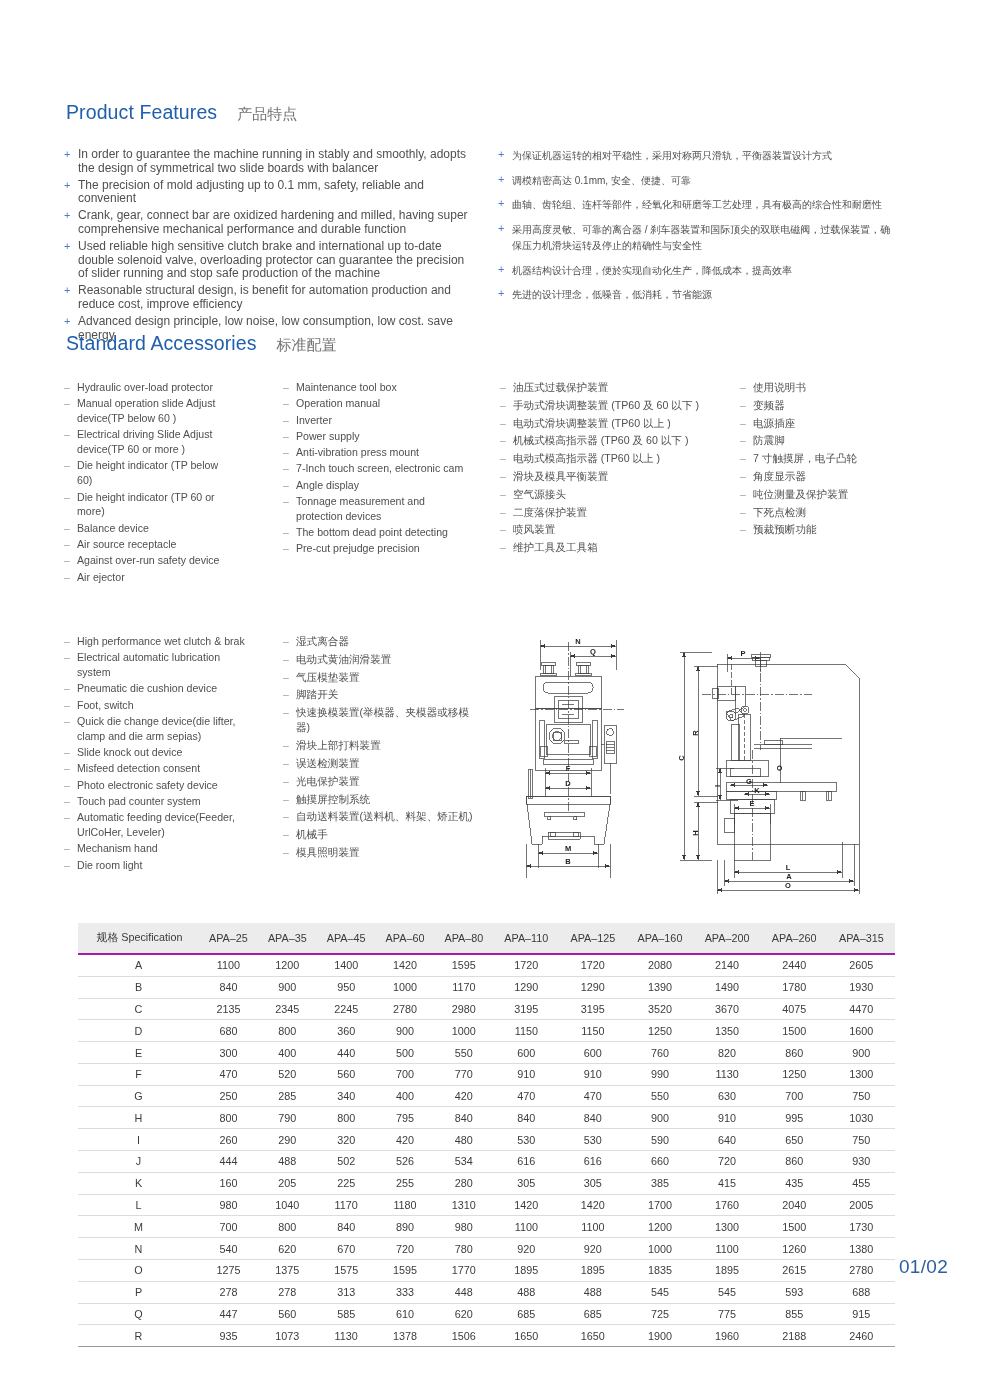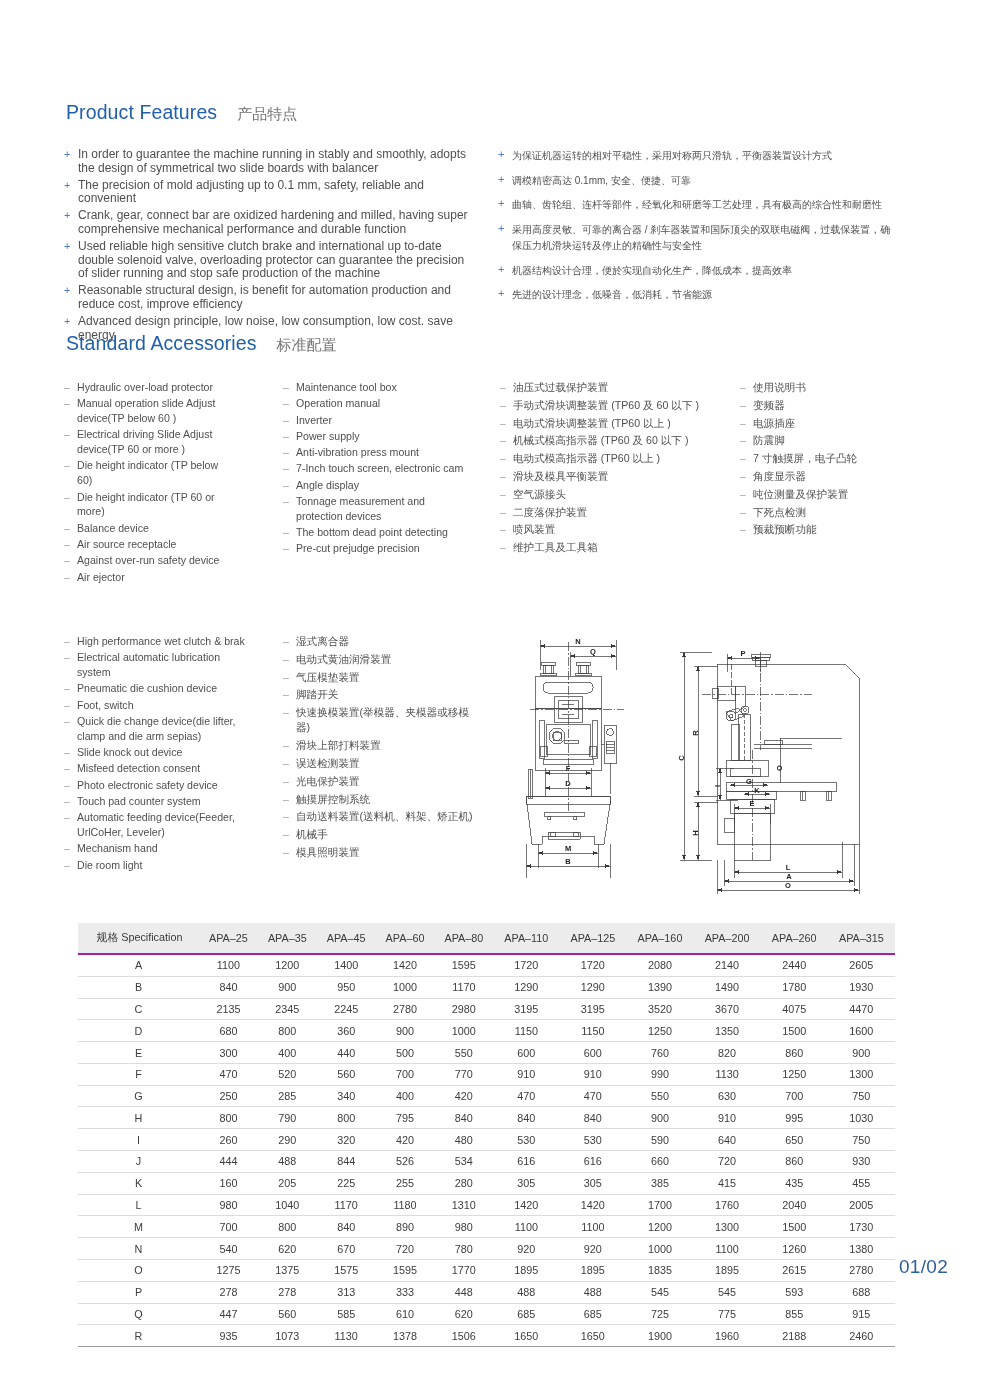--- a/index.html
+++ b/index.html
@@ -877,21 +877,21 @@
             <td>530</td>
             <td>590</td>
             <td>640</td>
             <td>650</td>
             <td>750</td>
           </tr>
           <tr>
             <td class="rowlabel">J</td>
             <td>444</td>
             <td>488</td>
-            <td>844</td>
+            <td>502</td>
             <td>526</td>
             <td>534</td>
             <td>616</td>
             <td>616</td>
             <td>660</td>
             <td>720</td>
             <td>860</td>
             <td>930</td>
           </tr>
           <tr>

